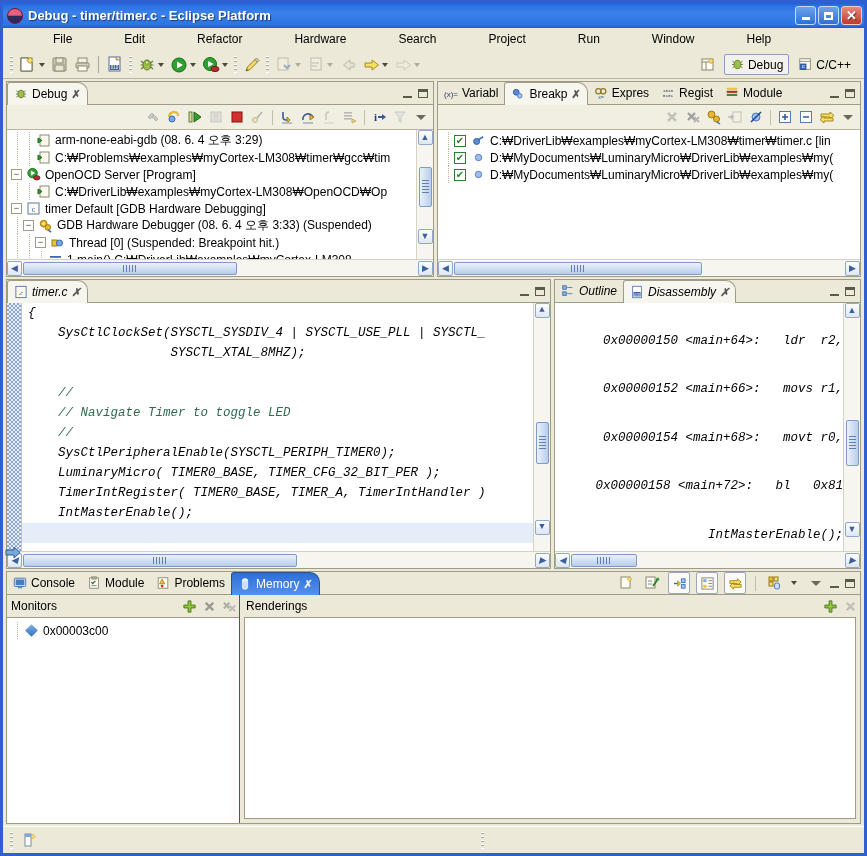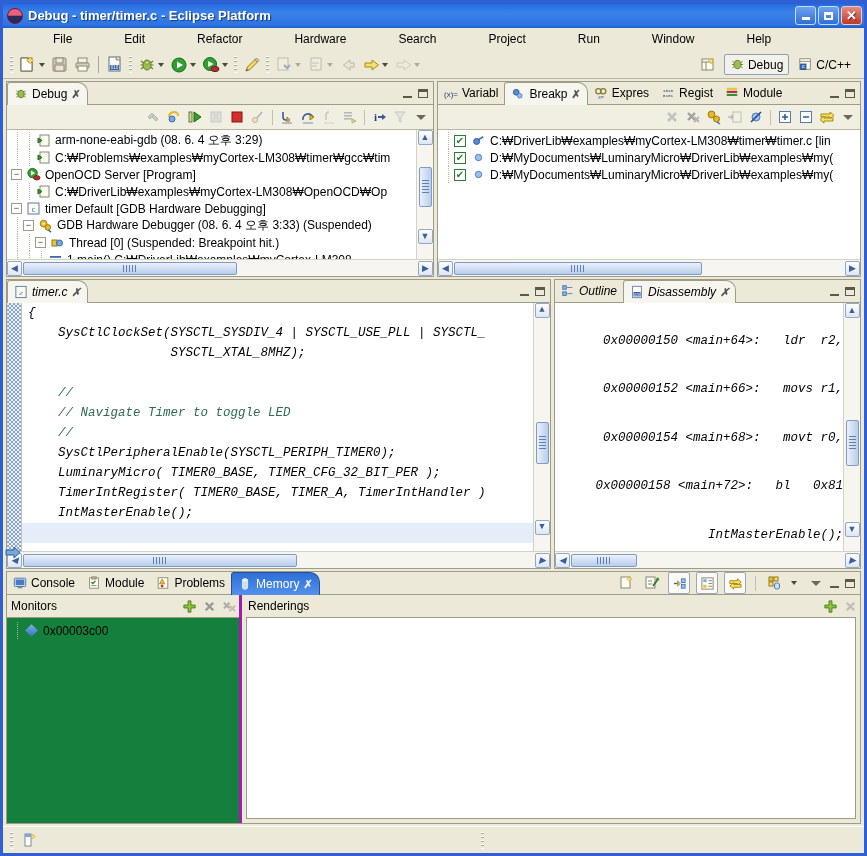--- a/index.html
+++ b/index.html
@@ -138,24 +138,24 @@
     border-right:1px solid #c9c5b4;}
   .codearea{flex:1;position:relative;overflow:hidden;background:#fff;font-family:"Liberation Mono",monospace;font-size:12.5px;}
   .cline{height:20px;line-height:20px;white-space:pre;padding-left:6px;}
   .cline.hlrow{background:#e4edf8;}
   .cmt{color:#2f6b4f;}
   
   .dis{font-family:"Liberation Mono",monospace;font-size:12.5px;white-space:pre;}
   .dline{height:20.4px;line-height:20.4px;padding-left:6px;}
   
   .memwrap{flex:1;display:flex;min-height:0;background:#ece9d8;}
-  .memleft{width:232px;flex:0 0 232px;display:flex;flex-direction:column;border-right:3px solid #a21caf;}
+  .memleft{width:232px;flex:0 0 232px;display:flex;flex-direction:column;border-right:1px solid #a21caf;}
   .memhdr{height:22px;flex:0 0 22px;display:flex;align-items:center;background:#ece9d8;padding-left:4px;font-size:12px;}
   .memhdr .sp{flex:1;}
-  .memlist{flex:1;background:#15803d;border-top:1px solid #9e9b86;padding-top:4px;}
+  .memlist{flex:1;background:#ffffff;border-top:1px solid #9e9b86;padding-top:4px;}
   .memright{flex:1;display:flex;flex-direction:column;min-width:0;}
   .memrhdr{height:22px;flex:0 0 22px;display:flex;align-items:center;background:#ece9d8;padding-left:6px;font-size:12px;}
   .memrhdr .sp{flex:1;}
   .renderbox{flex:1;background:#fff;border:1px solid #9e9b86;margin:0 4px 4px 4px;}
   .diamond{width:9px;height:9px;background:linear-gradient(135deg,#7fb3e8,#2f6fc0);transform:rotate(45deg);}
   .statusbar{height:26px;flex:0 0 26px;display:flex;align-items:center;background:#ece9d8;border-top:1px solid #fff;padding-left:4px;gap:6px;}
   svg{display:block;}
 </style>
 </head>
 <body>

